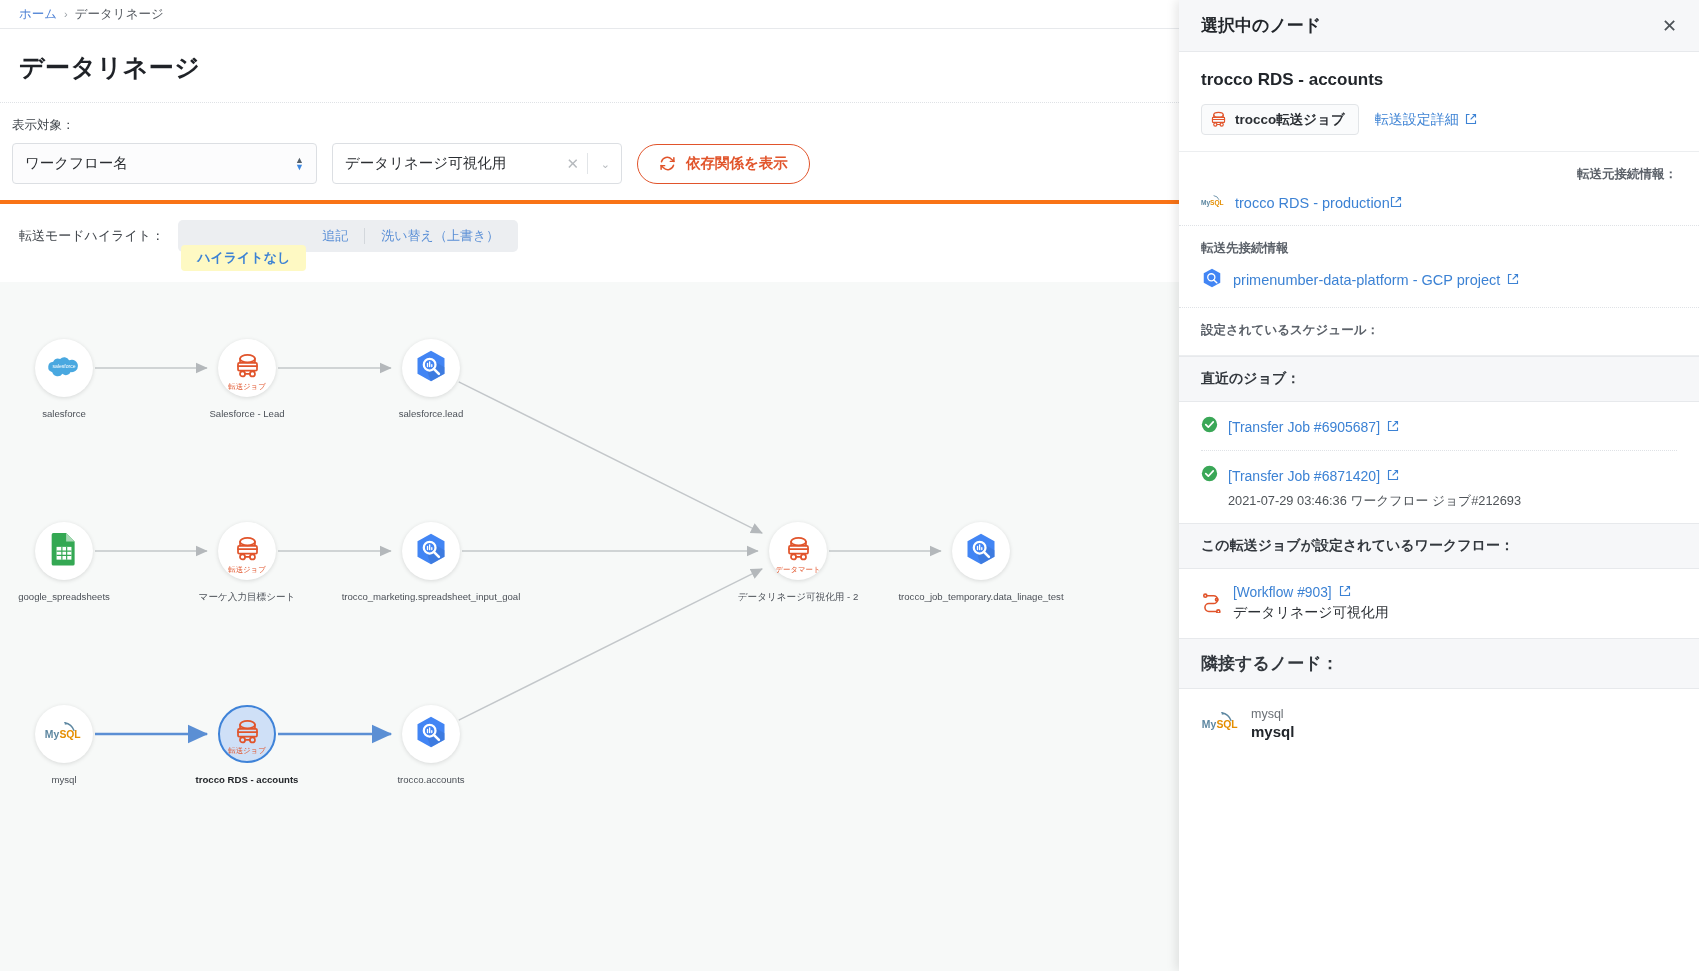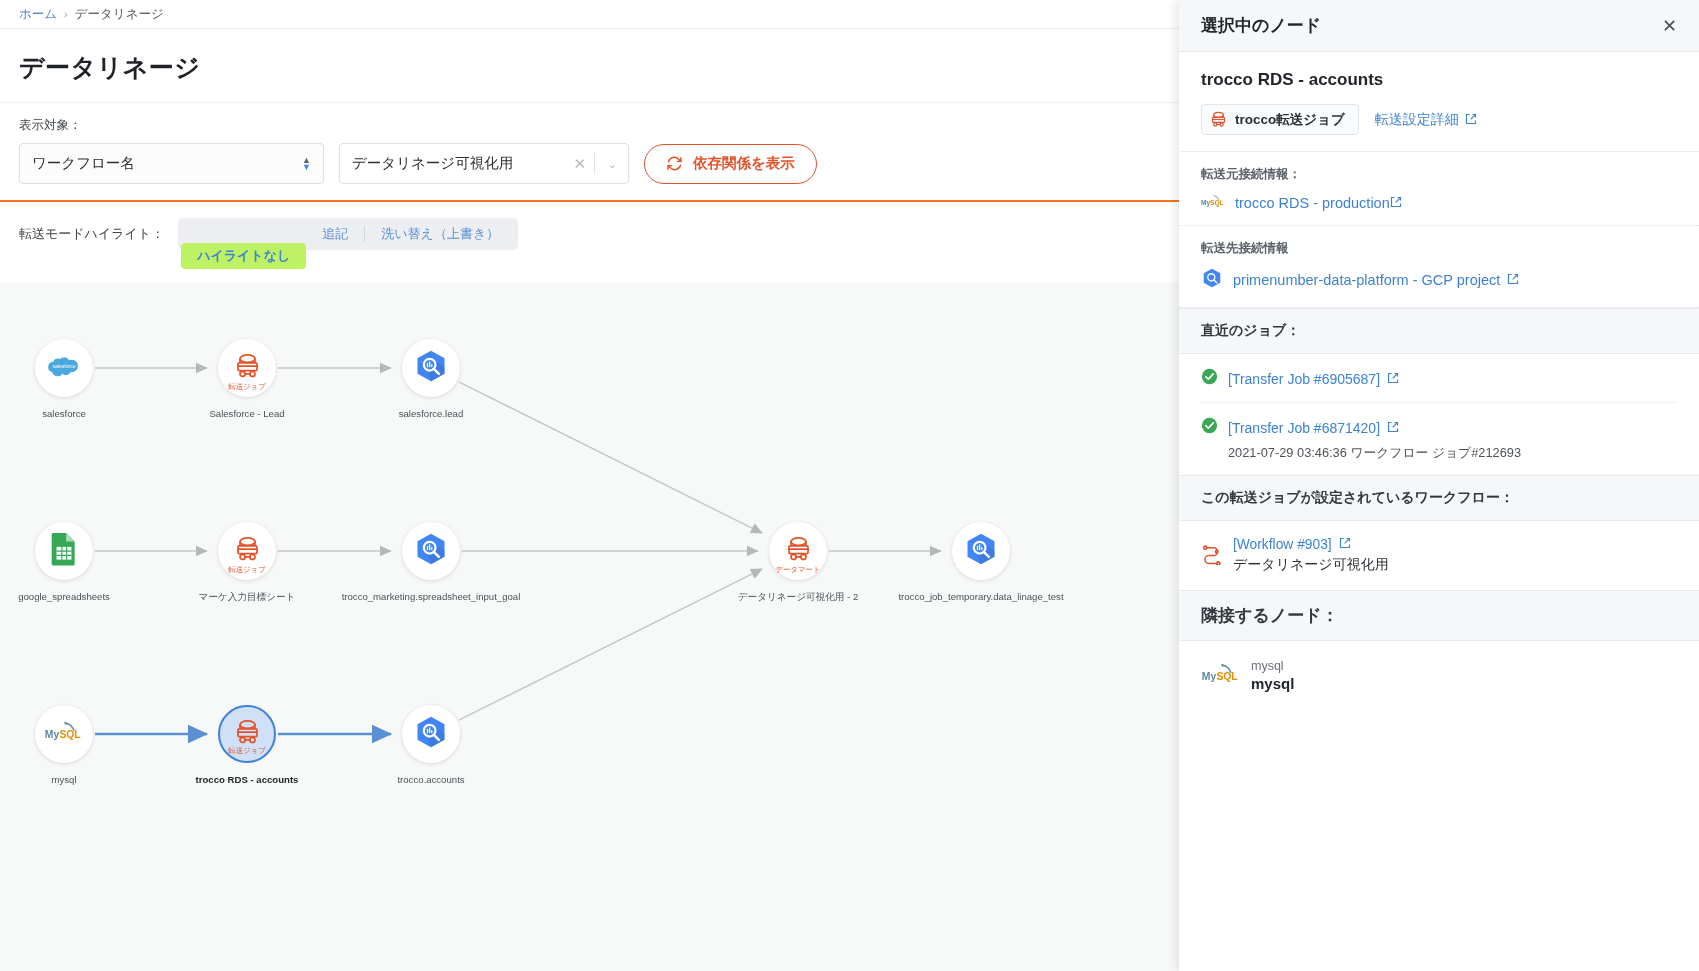--- a/index.html
+++ b/index.html
@@ -30,22 +30,22 @@
   .breadcrumb a { color: #4a7fd4; text-decoration: none; }
   .breadcrumb .sep { margin: 0 7px; color: #9aa0a6; font-size: 11px; }
 
   .page-head {
     padding: 22px 19px 18px 19px;
     border-bottom: 1px dotted #dfe2e6;
   }
   .page-title { font-size: 25px; font-weight: bold; color: #1f2227; letter-spacing: .5px; }
 
   .filter-area {
-    padding: 14px 19px 16px 19px;
-    border-bottom: 2px solid #f97316;
+    padding: 14px 19px 16px 12px;
+    border-bottom: 4px solid #f97316;
   }
   .filter-label { font-size: 12.5px; color: #3f444a; margin-bottom: 9px; }
   .filter-row { display: flex; align-items: center; gap: 15px; }
 
   .sel-workflow {
     position: relative;
     width: 305px; height: 41px;
     border: 1px solid #dcdfe3; border-radius: 4px;
     background: #fcfcfd;
     display: flex; align-items: center;
@@ -101,21 +101,21 @@
     display: flex; align-items: center;
     background: #eceef1; border-radius: 5px;
     padding: 3px; height: 32px;
   }
   .seg-item {
     font-size: 13px; color: #5a8fd6;
     padding: 0 16px; height: 26px;
     display: flex; align-items: center;
     border-radius: 4px; cursor: pointer;
   }
-  .seg-item.active { background: #bef264; color: #3c82d4; font-weight: bold; margin-top: 44px; }
+  .seg-item.active { background: #fef9c3; color: #3c82d4; font-weight: bold; margin-top: 44px; }
   .seg-sep { width: 1px; height: 16px; background: #d3d7dc; }
 
   
   .canvas {
     position: absolute; left: 0; top: 282px;
     width: 1179px; height: 689px;
     background: #f7f9f8;
     overflow: hidden;
   }
   .node {
@@ -388,21 +388,21 @@
                 <path d="M6 2H2v12h12V10"></path>
                   <path d="M10 2h4v4"></path>
                   <path d="M14 2L7.5 8.5"></path>
               </svg>
             </span>
           </a>
         </div>
       </div>
 
       <div style="padding:14px 22px 12px 22px;border-bottom:1px dotted #dfe2e6;">
-        <div style="font-size:12.5px;color:#5a6068;font-weight:bold;margin-bottom:10px;">転送元接続情報：</div>
+        <div style="font-size:12.5px;color:#5a6068;font-weight:bold;margin-bottom:10px;text-align:right;">転送元接続情報：</div>
         <div style="display:flex;align-items:center;gap:10px;">
           <span>
             <svg width="24" height="16" viewBox="0 0 40 26">
               <text x="0" y="20" font-family="Liberation Sans, sans-serif" font-size="11" font-weight="bold" fill="#5d87a1">My</text>
               <text x="15" y="20" font-family="Liberation Sans, sans-serif" font-size="11" font-weight="bold" fill="#e48e00">SQL</text>
               <path d="M21 4 q7 1 9 7" stroke="#5d87a1" stroke-width="1.4" fill="none"></path>
             </svg>
           </span>
           <a href="#" style="font-size:14.5px;color:#3c82d4;text-decoration:none;display:flex;align-items:center;">
             <span>trocco RDS - production</span>
@@ -433,20 +433,23 @@
               <svg width="12" height="12" viewBox="0 0 16 16" fill="none" stroke="#3c82d4" stroke-width="1.5">
                 <path d="M6 2H2v12h12V10"></path>
                   <path d="M10 2h4v4"></path>
                   <path d="M14 2L7.5 8.5"></path>
               </svg>
             </span>
           </a>
         </div>
       </div>
 
+      <div style="padding:14px 22px 16px 22px;border-bottom:1px solid #eceef0;">
+        <div style="font-size:12.5px;color:#5a6068;font-weight:bold;">設定されているスケジュール：</div>
+      </div>
 
       <div style="background:#f6f7f9;border-bottom:1px solid #e7e9ec;border-top:1px solid #e7e9ec;padding:13px 22px;">
         <div style="font-size:14px;font-weight:bold;color:#33383e;">直近のジョブ：</div>
       </div>
       <div id="recent-jobs-list" style="padding:0 22px;">
           <div style="padding: 14px 0px 13px;">
             <div style="display:flex;align-items:center;gap:10px;">
               <span><svg width="17" height="17" viewBox="0 0 20 20">
                   <circle cx="10" cy="10" r="9" fill="#3aa757"></circle>
                   <path d="M5.6 10.2 L8.6 13.2 L14.4 6.9" stroke="#fff" stroke-width="2" fill="none" stroke-linecap="round" stroke-linejoin="round"></path>

